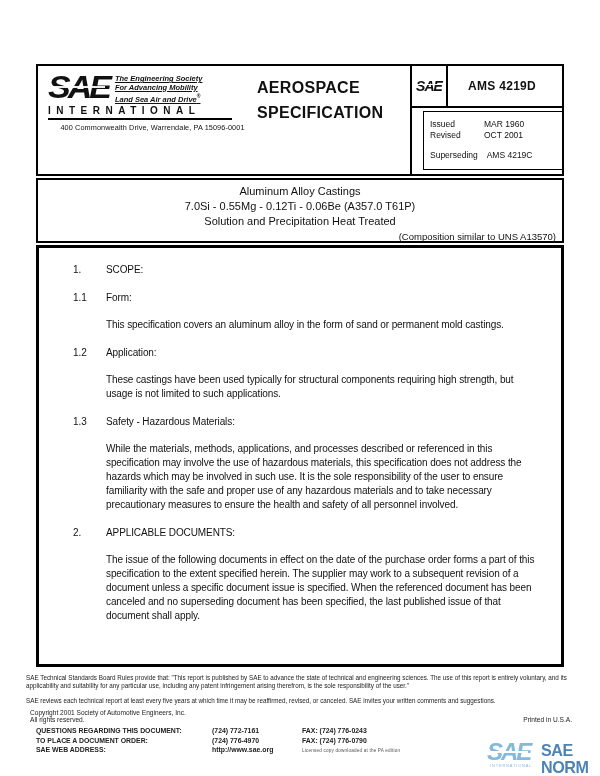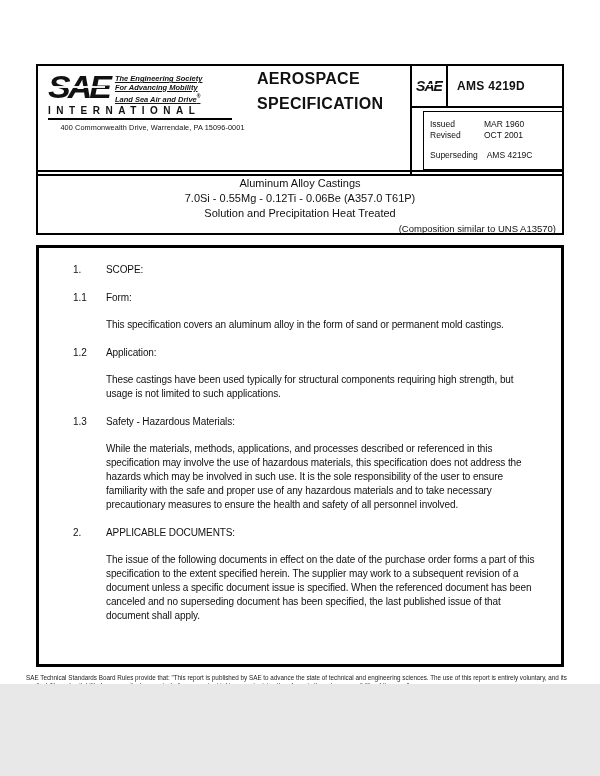--- a/index.html
+++ b/index.html
@@ -1,18 +1,18 @@
 <!DOCTYPE html>
 <html><head>
 <meta charset="utf-8">
 <style>
   * { margin:0; padding:0; box-sizing:border-box; }
   html,body { background:#e8e8e8; }
   .page {
-    position:relative; width:600px; height:684px; background:#ffffff;
+    position:relative; width:600px; height:776px; background:#ffffff;
     font-family:"Liberation Sans", sans-serif; color:#111;
     margin:0 auto; overflow:hidden;
   }
 
   
   .header-box {
     position:absolute; left:36px; top:64px; width:528px; height:112px;
     border:2px solid #000; display:flex;
   }
   .hdr-left { width:219px; padding:8px 0 0 10px; }
@@ -26,45 +26,45 @@
     content:""; position:absolute; left:2px; right:10px; top:12px; height:2px; background:#fff;
   }
   .taglines { font-size:7.5px; font-weight:bold; font-style:italic; line-height:8.5px; padding-top:1px;text-decoration:underline; }
   .taglines sup { font-size:5px; font-style:normal; }
   .intl {
     font-size:10px; font-weight:bold; letter-spacing:5.5px; margin-top:1px;
     border-bottom:2px solid #000; padding-bottom:2px; width:184px;
   }
   .addr { font-size:7.3px; margin-top:3px; letter-spacing:0.1px;text-align:center; }
 
-  .hdr-center { width:153px; }
+  .hdr-center { width:153px; padding-top:9px; }
   .doc-type { font-size:16px; font-weight:bold; line-height:25px; letter-spacing:0.3px; }
 
   .hdr-right { flex:1; border-left:2px solid #000; display:flex; flex-direction:column; }
   .num-row { height:42px; border-bottom:2px solid #000; display:flex; align-items:center; }
   .sae-small-box {
     width:36px; height:100%; border-right:2px solid #000;
     display:flex; align-items:center; justify-content:center;
   }
   .sae-small { position:relative; font-weight:900; font-style:italic; font-size:14px; letter-spacing:-1px; }
   .sae-small::after { content:""; position:absolute; left:1px; right:3px; top:6px; height:1px; background:#fff; }
-  .doc-num { font-size:12px; font-weight:bold; padding-left:9px; letter-spacing:0.3px; }
+  .doc-num { font-size:12px; font-weight:bold; padding-left:20px; letter-spacing:0.3px; }
   .rev-box {
     flex:1; margin:3px 0 4px 11px; border:1px solid #000; border-right:none;
     font-size:8.5px; padding:7px 6px 0 6px;
   }
   .rev-row { display:flex; line-height:11px; }
   .rev-row .lbl { width:54px; }
   .rev-row .val { }
   .sup-row { margin-top:9px; line-height:11px; }
   .sup-row .lbl { margin-right:7px; }
 
   
   .title-box {
-    position:absolute; left:36px; top:170px; width:528px; height:65px;
+    position:absolute; left:36px; top:178px; width:528px; height:65px;
     border:2px solid #000; text-align:center; font-size:11px; line-height:15px; padding-top:4px;
   }
   .comp-note { text-align:right; font-size:9.5px; padding-right:6px; margin-top:0px; }
 
   
   .body-box {
     position:absolute; left:36px; top:245px; width:528px; height:422px;
     border:3px solid #000; padding:15px 20px 0 34px;
     font-size:10px; line-height:14px; letter-spacing:-0.1px;
   }

